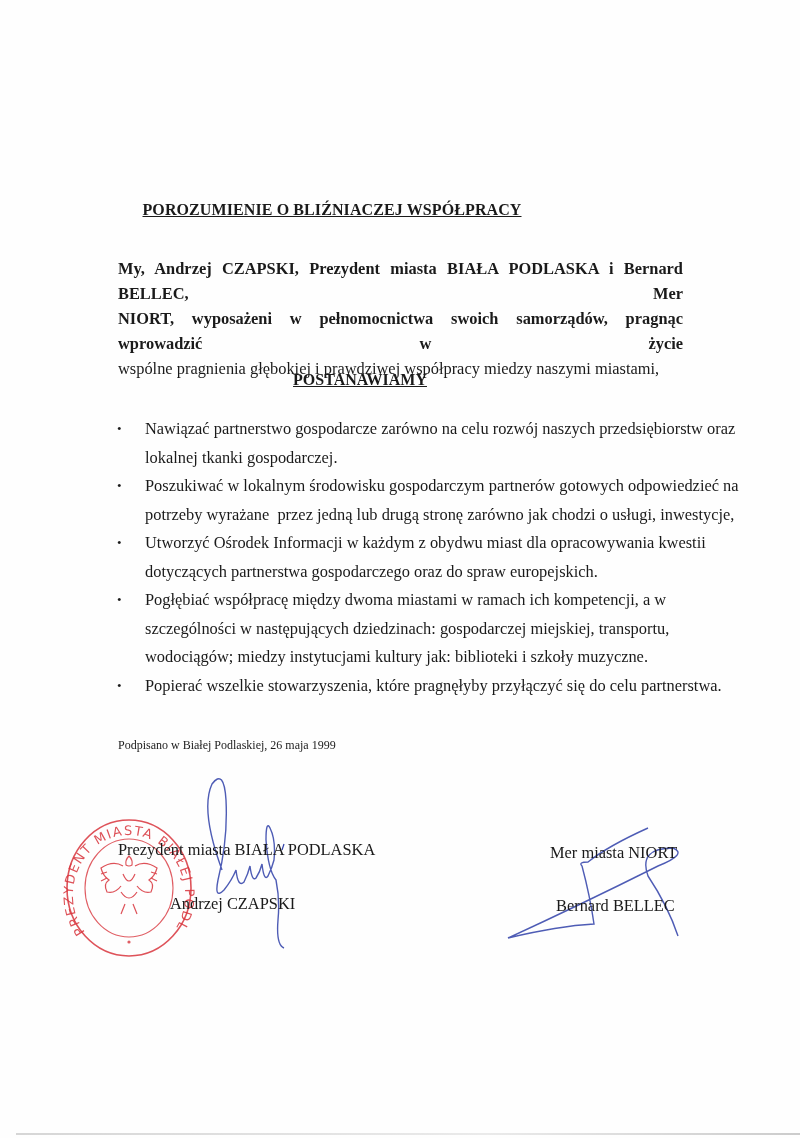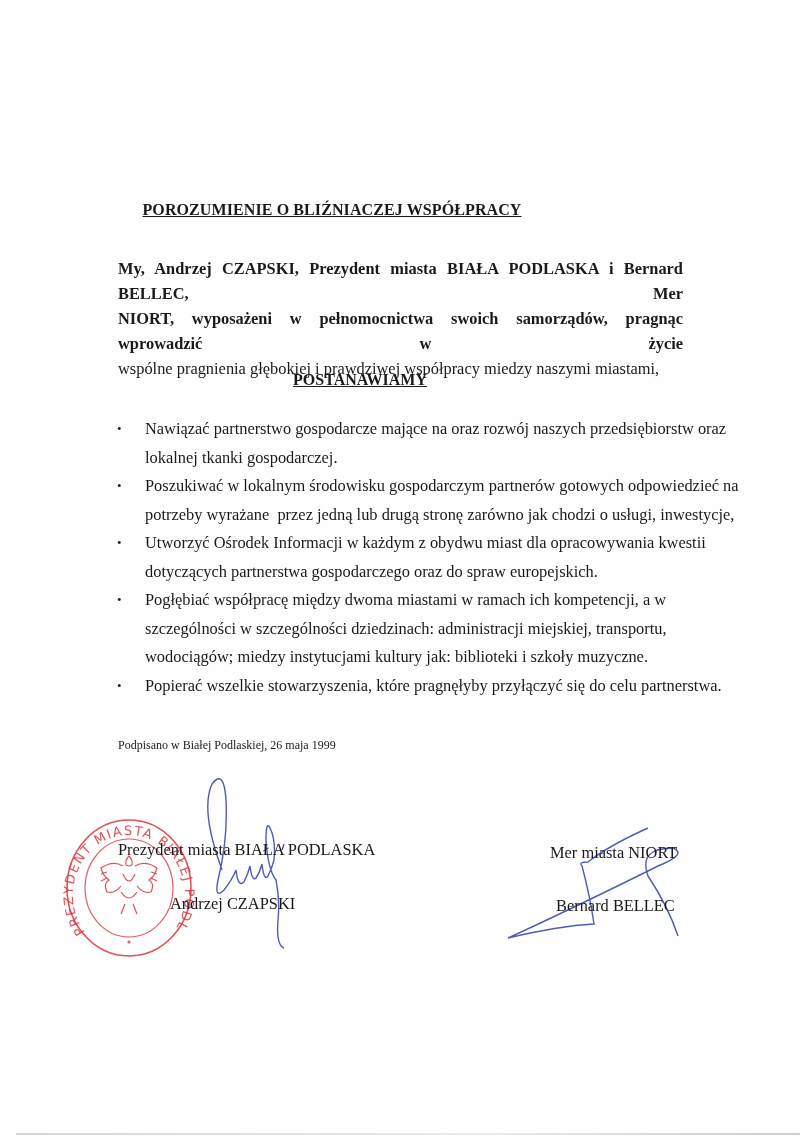--- a/index.html
+++ b/index.html
@@ -40,37 +40,37 @@
   <span class="ln j">My, Andrzej CZAPSKI, Prezydent miasta BIAŁA PODLASKA i Bernard BELLEC, Mer</span>
   <span class="ln j">NIORT, wyposażeni w pełnomocnictwa swoich samorządów, pragnąc wprowadzić w życie</span>
   <span class="ln">wspólne pragnienia głębokiej i prawdziwej współpracy miedzy naszymi miastami,</span>
 </div>
 
 <div class="subtitle">POSTANAWIAMY</div>
 
 <ul class="list">
   <li>
     <span class="bullet">•</span>
-    <span class="ln">Nawiązać partnerstwo gospodarcze mające na oraz rozwój naszych przedsiębiorstw oraz</span>
+    <span class="ln">Nawiązać partnerstwo gospodarcze zarówno na celu rozwój naszych przedsiębiorstw oraz</span>
     <span class="ln">lokalnej tkanki gospodarczej.</span>
   </li>
   <li>
     <span class="bullet">•</span>
     <span class="ln">Poszukiwać w lokalnym środowisku gospodarczym partnerów gotowych odpowiedzieć na</span>
     <span class="ln" style="white-space:pre">potrzeby wyrażane  przez jedną lub drugą stronę zarówno jak chodzi o usługi, inwestycje,</span>
   </li>
   <li>
     <span class="bullet">•</span>
     <span class="ln">Utworzyć Ośrodek Informacji w każdym z obydwu miast dla opracowywania kwestii</span>
     <span class="ln">dotyczących partnerstwa gospodarczego oraz do spraw europejskich.</span>
   </li>
   <li>
     <span class="bullet">•</span>
     <span class="ln">Pogłębiać współpracę między dwoma miastami w ramach ich kompetencji, a w</span>
-    <span class="ln">szczególności w szczególności dziedzinach: administracji miejskiej, transportu,</span>
+    <span class="ln">szczególności w następujących dziedzinach: gospodarczej miejskiej, transportu,</span>
     <span class="ln">wodociągów; miedzy instytucjami kultury jak: biblioteki i szkoły muzyczne.</span>
   </li>
   <li>
     <span class="bullet">•</span>
     <span class="ln">Popierać wszelkie stowarzyszenia, które pragnęłyby przyłączyć się do celu partnerstwa.</span>
   </li>
 </ul>
 
 <div class="signed">Podpisano w Białej Podlaskiej, 26 maja 1999</div>
 

